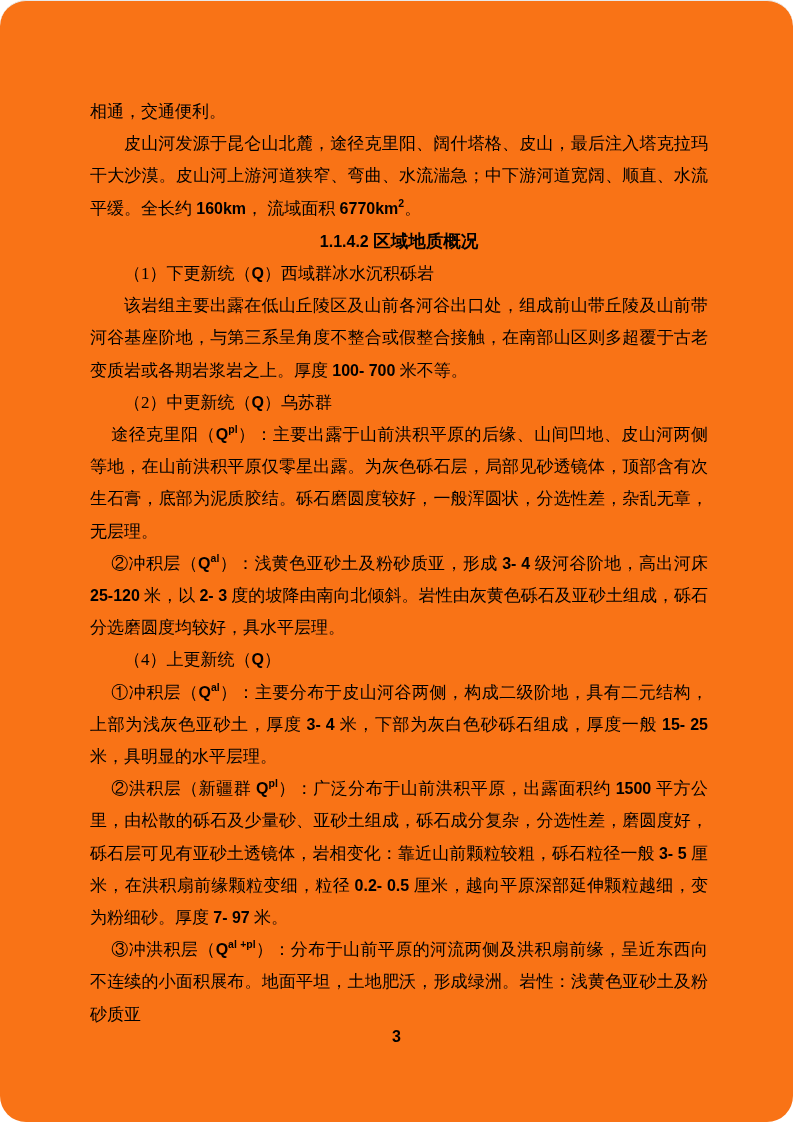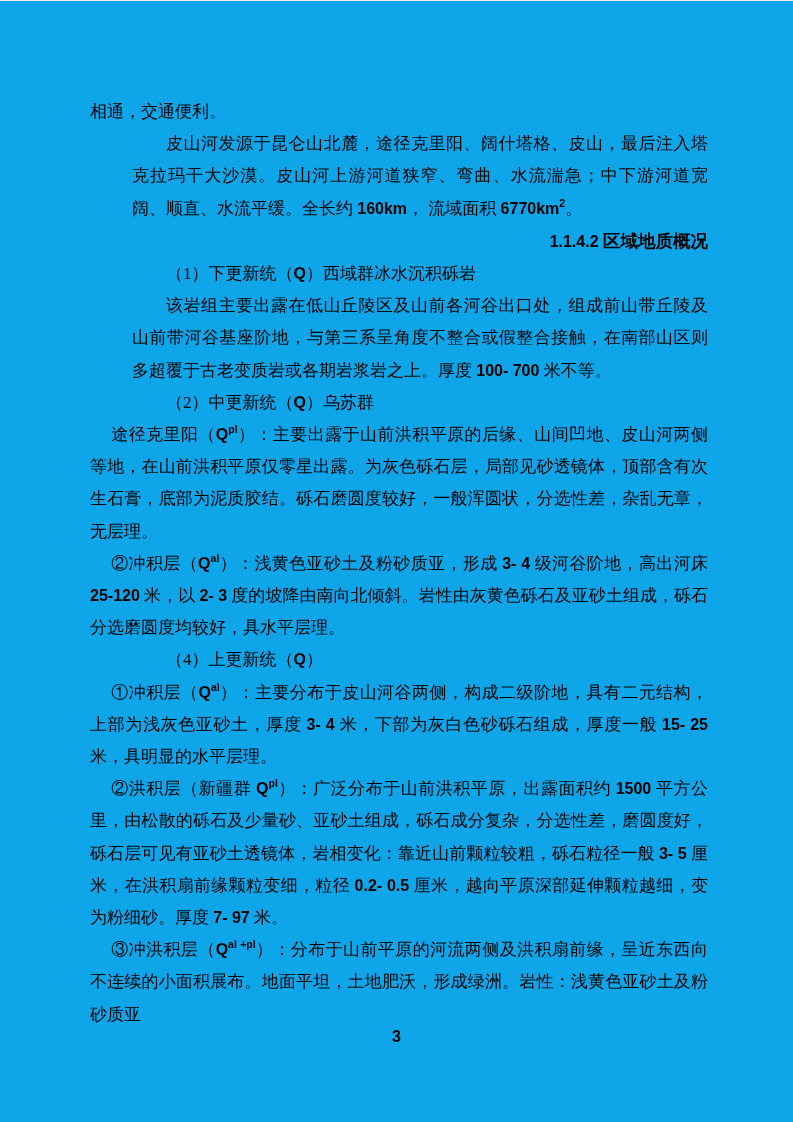--- a/index.html
+++ b/index.html
@@ -4,49 +4,50 @@
 <style>
   html, body {
     margin: 0;
     padding: 0;
     background: #ffffff;
   }
   .page {
     position: relative;
     width: 793px;
     height: 1122px;
-    background: #0ea5e9;
+    background: #f97316;
     overflow: hidden;
     color: #000000;
     border-top: 1px solid #e9e9e9;
     box-sizing: border-box;
+    border-radius: 26px;
   }
   .content {
     position: absolute;
     left: 90px;
     top: 95px;
     width: 618px;
   }
   .para {
     margin: 0;
     font-family: "Liberation Serif", serif;
     font-size: 17px;
     line-height: 32.2px;
     text-align: justify;
     color: #000000;
     word-break: break-all;
   }
   .para.plain { text-indent: 0; }
-  .para.indent { text-indent: 2em; margin-left: 42px; }
+  .para.indent { text-indent: 2em; }
   .para.indent-sm { text-indent: 1.25em; }
   .para.heading {
     font-weight: bold;
     font-size: 17.5px;
     text-indent: 0;
-    text-align: right;
+    text-align: center;
   }
   .sans {
     font-family: "Liberation Sans", sans-serif;
     font-weight: bold;
     font-size: 16px;
   }
   .sup {
     font-family: "Liberation Sans", sans-serif;
     font-weight: bold;
     font-size: 10.5px;

